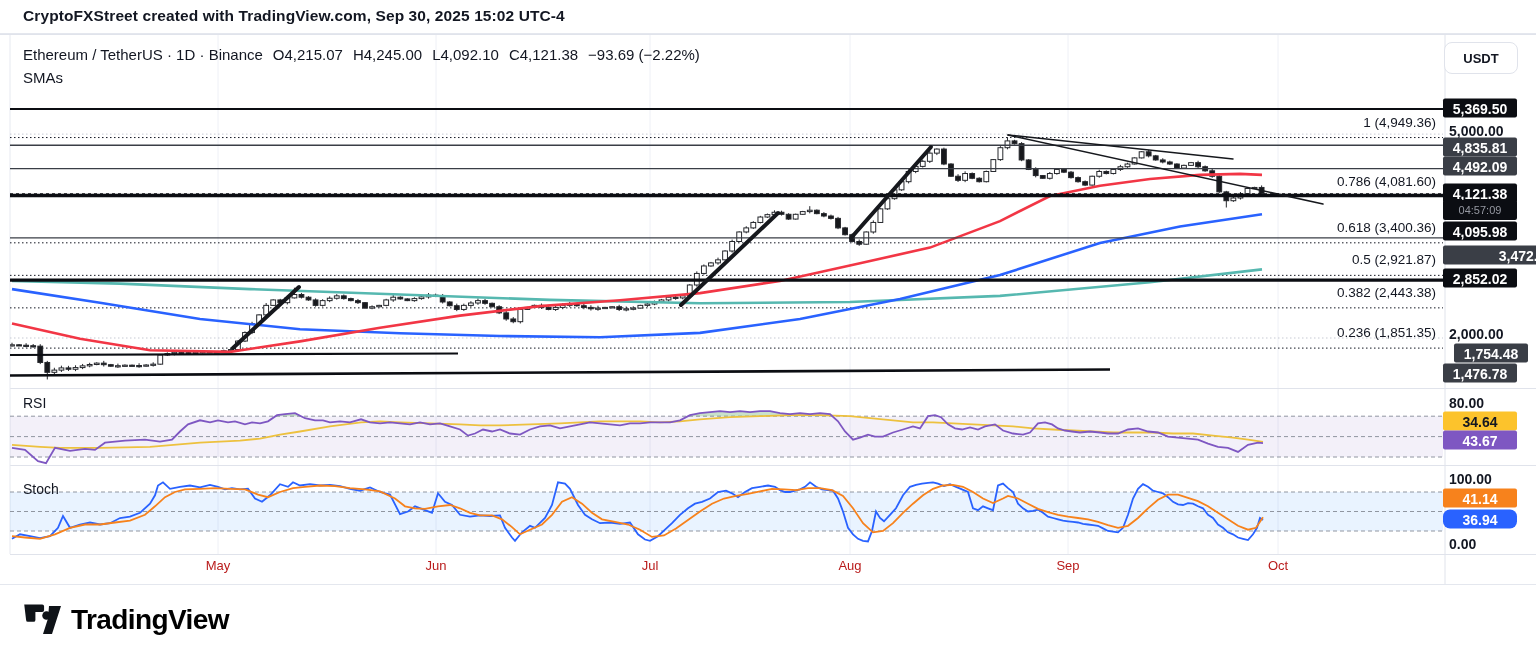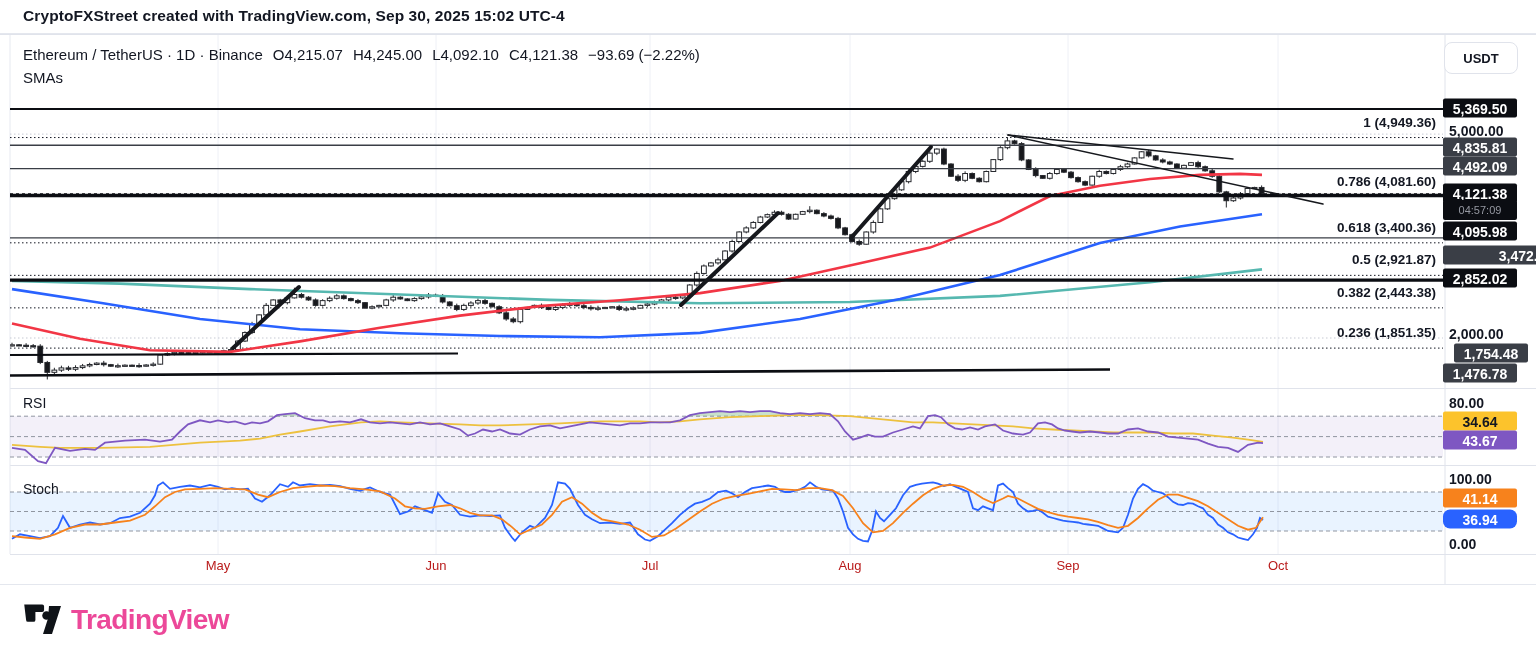--- a/index.html
+++ b/index.html
@@ -13,24 +13,24 @@
   #legend-row span{margin-right:10px;}
   #legend-smas{left:23px;top:69px;font-size:15px;font-weight:500;z-index:5;}
   #rsi-pane-label{left:23px;top:395px;font-size:14px;font-weight:500;z-index:5;}
   #stoch-pane-label{left:23px;top:481px;font-size:14px;font-weight:500;z-index:5;}
   #usdt-button{left:1444px;top:42px;width:72px;height:30px;border:1px solid #e0e3eb;border-radius:8px;
      display:flex;align-items:center;justify-content:center;font-size:13px;font-weight:600;background:#fff;cursor:pointer;z-index:6;}
   .axis-lbl{position:absolute;left:1443px;width:74px;height:19px;border-radius:2px;display:flex;align-items:center;
      justify-content:center;font-size:14px;font-weight:700;color:#fff;transform:translateY(-50%);z-index:4;}
   .axis-lbl.plain{background:transparent!important;color:#131722;font-weight:600;justify-content:flex-start;padding-left:6px;width:68px;}
   .axis-lbl.small{height:20px;font-size:11px;font-weight:500;}
-  .fib-lbl{position:absolute;right:100px;transform:translateY(-50%);font-size:13.5px;font-weight:700;color:#131722;z-index:3;}
+  .fib-lbl{position:absolute;right:100px;transform:translateY(-50%);font-size:13.5px;font-weight:400;color:#131722;z-index:3;}
   .month-lbl{position:absolute;top:558px;transform:translateX(-50%);font-size:13px;font-weight:500;color:#b91c1c;z-index:3;}
   #logo{left:23px;top:602px;display:flex;align-items:center;z-index:5;}
-  #logo-text{font-size:28px;font-weight:800;letter-spacing:-0.6px;margin-left:10px;color:#ec4899;}
+  #logo-text{font-size:28px;font-weight:800;letter-spacing:-0.6px;margin-left:10px;color:#000000;}
 </style>
 </head>
 <body>
 
 <div class="abs" id="header-title">CryptoFXStreet created with TradingView.com, Sep 30, 2025 15:02 UTC-4</div>
 
 <div class="abs" id="widget">
   <svg id="chart-svg" width="1536" height="550" viewBox="0 33 1536 550">
       <defs>
         <clipPath id="cpMain">

